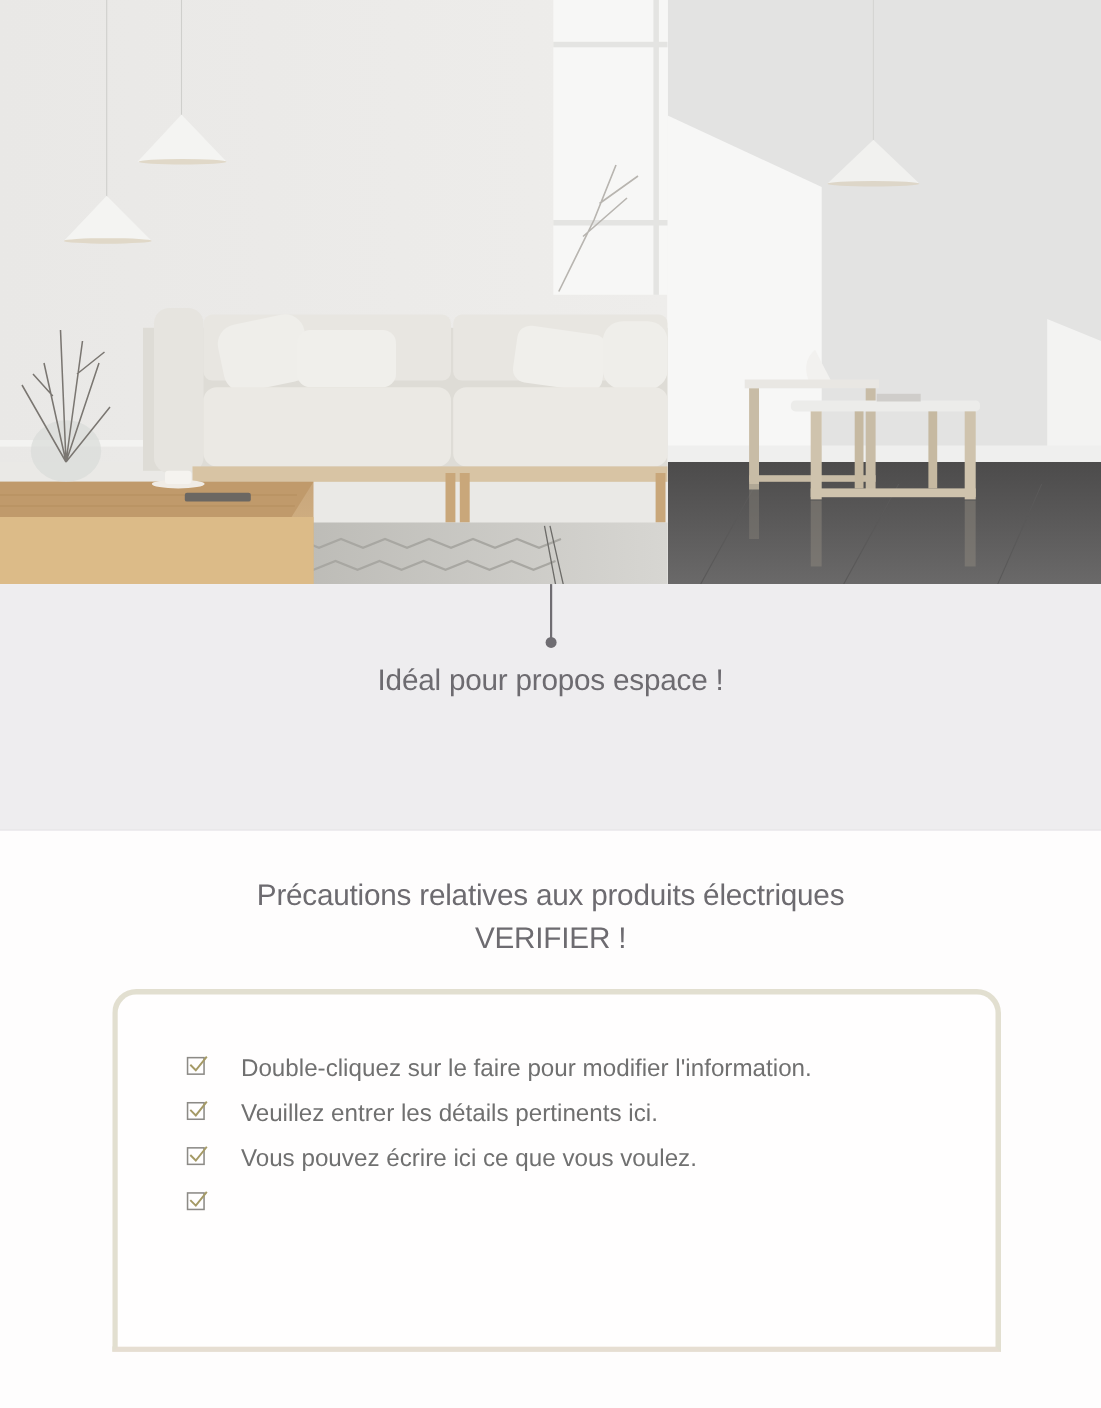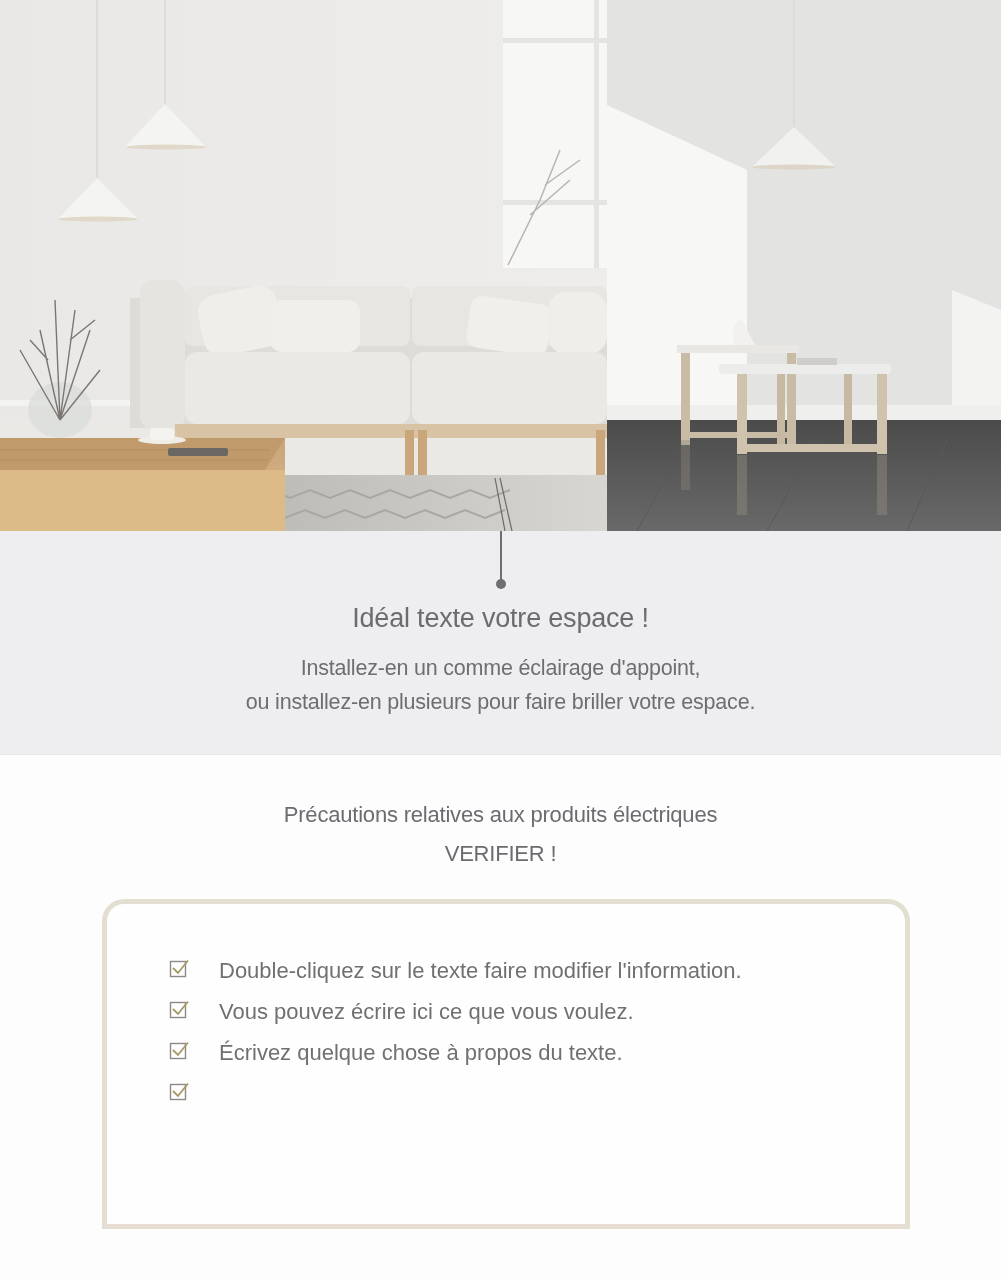--- a/index.html
+++ b/index.html
@@ -35,21 +35,21 @@
   }
   .intro-body {
     position: absolute; left: 0; top: 120px; width: 1001px; text-align: center;
     font-size: 21.5px; line-height: 34px; color: #6f6d71; letter-spacing: -0.2px;
   }
   .intro-body span { display: block; }
 
   
   .prec-title {
     position: absolute; left: 0; top: 795px; width: 1001px; text-align: center;
-    font-size: 22px; line-height: 39px; color: #6d6b70; letter-spacing: -0.2px;
+    font-size: 27px; line-height: 39px; color: #6d6b70; letter-spacing: -0.2px;
   }
   .prec-title span { display: block; }
 
   .check-box {
     position: absolute; left: 102px; top: 899px; width: 808px; height: 330px;
     box-sizing: border-box;
     border: 5px solid #e2dfd0;
     border-bottom-color: #e6ded2;
     border-radius: 22px 22px 0 0;
     background: #fffefe;
@@ -181,54 +181,50 @@
       <rect x="130" y="455" width="10" height="60" fill="#8d877d" opacity="0.5"></rect>
       <rect x="270" y="455" width="10" height="60" fill="#8d877d" opacity="0.5"></rect>
       <rect x="74" y="440" width="9" height="50" fill="#8d877d" opacity="0.4"></rect>
     </svg>
   </div>
 </div>
 
 <section class="intro">
   <div class="connector-line"></div>
   <div class="connector-dot"></div>
-  <h2 class="intro-title" style="margin:0;font-weight:normal;">Idéal texte votre espace !</h2>
-  <p class="intro-body" style="margin:0;">
-    <span>Installez-en un comme éclairage d'appoint,</span>
-    <span>ou installez-en plusieurs pour faire briller votre espace.</span>
-  </p>
+  <h2 class="intro-title" style="margin:0;font-weight:normal;">Idéal pour propos espace !</h2>
 </section>
 
 <h2 class="prec-title" style="margin:0;font-weight:normal;">
   <span>Précautions relatives aux produits électriques</span>
   <span>VERIFIER !</span>
 </h2>
 
 <div class="check-box">
   <ul class="check-list">
     <li class="check-item">
       <svg class="check-icon" viewBox="0 0 22 22">
         <rect x="1.5" y="3.5" width="15" height="15" fill="none" stroke="#8c8a86" stroke-width="1.4"></rect>
         <path d="M4 10 L9 15 L19 2.5" fill="none" stroke="#a59a66" stroke-width="1.8"></path>
       </svg>
-      <span>Double-cliquez sur le texte faire modifier l'information.</span>
+      <span>Double-cliquez sur le faire pour modifier l'information.</span>
+    </li>
+    <li class="check-item">
+      <svg class="check-icon" viewBox="0 0 22 22">
+        <rect x="1.5" y="3.5" width="15" height="15" fill="none" stroke="#8c8a86" stroke-width="1.4"></rect>
+        <path d="M4 10 L9 15 L19 2.5" fill="none" stroke="#a59a66" stroke-width="1.8"></path>
+      </svg>
+      <span>Veuillez entrer les détails pertinents ici.</span>
     </li>
     <li class="check-item">
       <svg class="check-icon" viewBox="0 0 22 22">
         <rect x="1.5" y="3.5" width="15" height="15" fill="none" stroke="#8c8a86" stroke-width="1.4"></rect>
         <path d="M4 10 L9 15 L19 2.5" fill="none" stroke="#a59a66" stroke-width="1.8"></path>
       </svg>
       <span>Vous pouvez écrire ici ce que vous voulez.</span>
-    </li>
-    <li class="check-item">
-      <svg class="check-icon" viewBox="0 0 22 22">
-        <rect x="1.5" y="3.5" width="15" height="15" fill="none" stroke="#8c8a86" stroke-width="1.4"></rect>
-        <path d="M4 10 L9 15 L19 2.5" fill="none" stroke="#a59a66" stroke-width="1.8"></path>
-      </svg>
-      <span>Écrivez quelque chose à propos du texte.</span>
     </li>
     <li class="check-item">
       <svg class="check-icon" viewBox="0 0 22 22">
         <rect x="1.5" y="3.5" width="15" height="15" fill="none" stroke="#8c8a86" stroke-width="1.4"></rect>
         <path d="M4 10 L9 15 L19 2.5" fill="none" stroke="#a59a66" stroke-width="1.8"></path>
       </svg>
     </li>
   </ul>
 </div>
 

